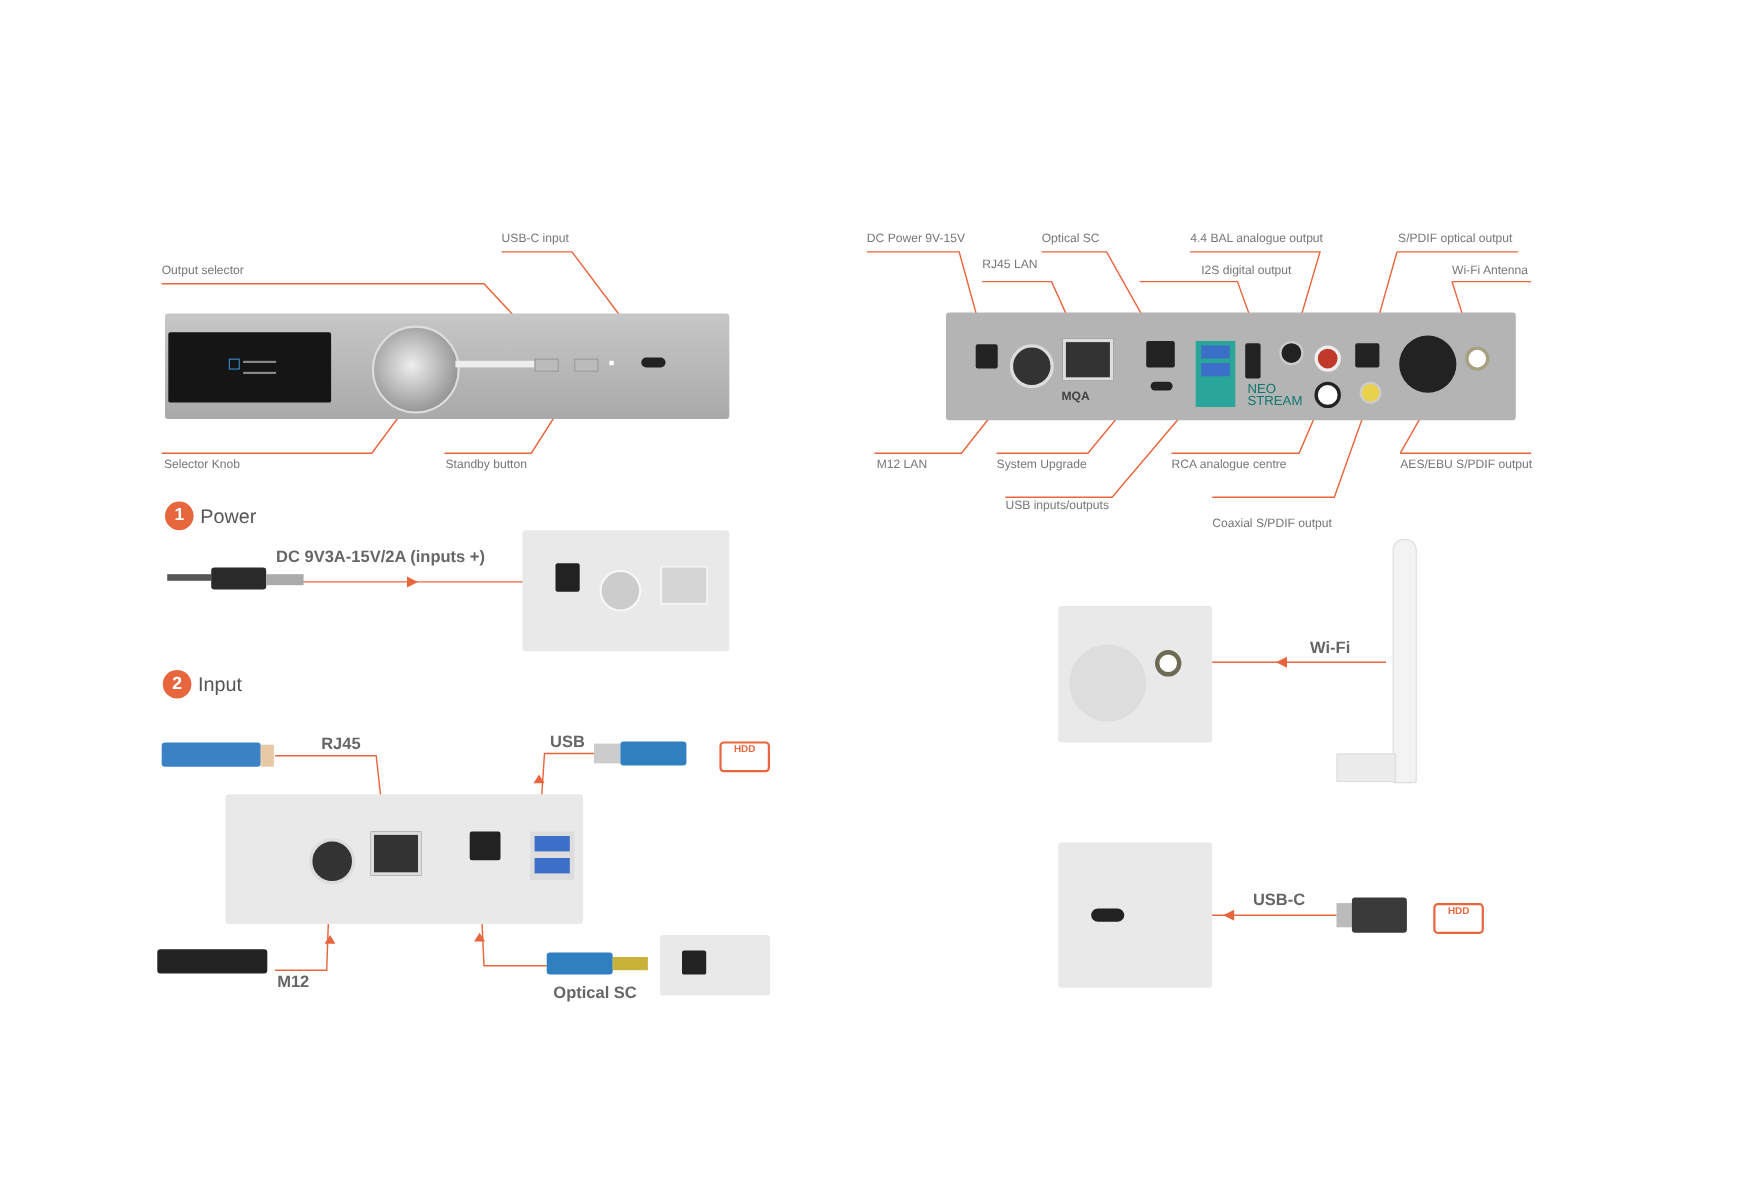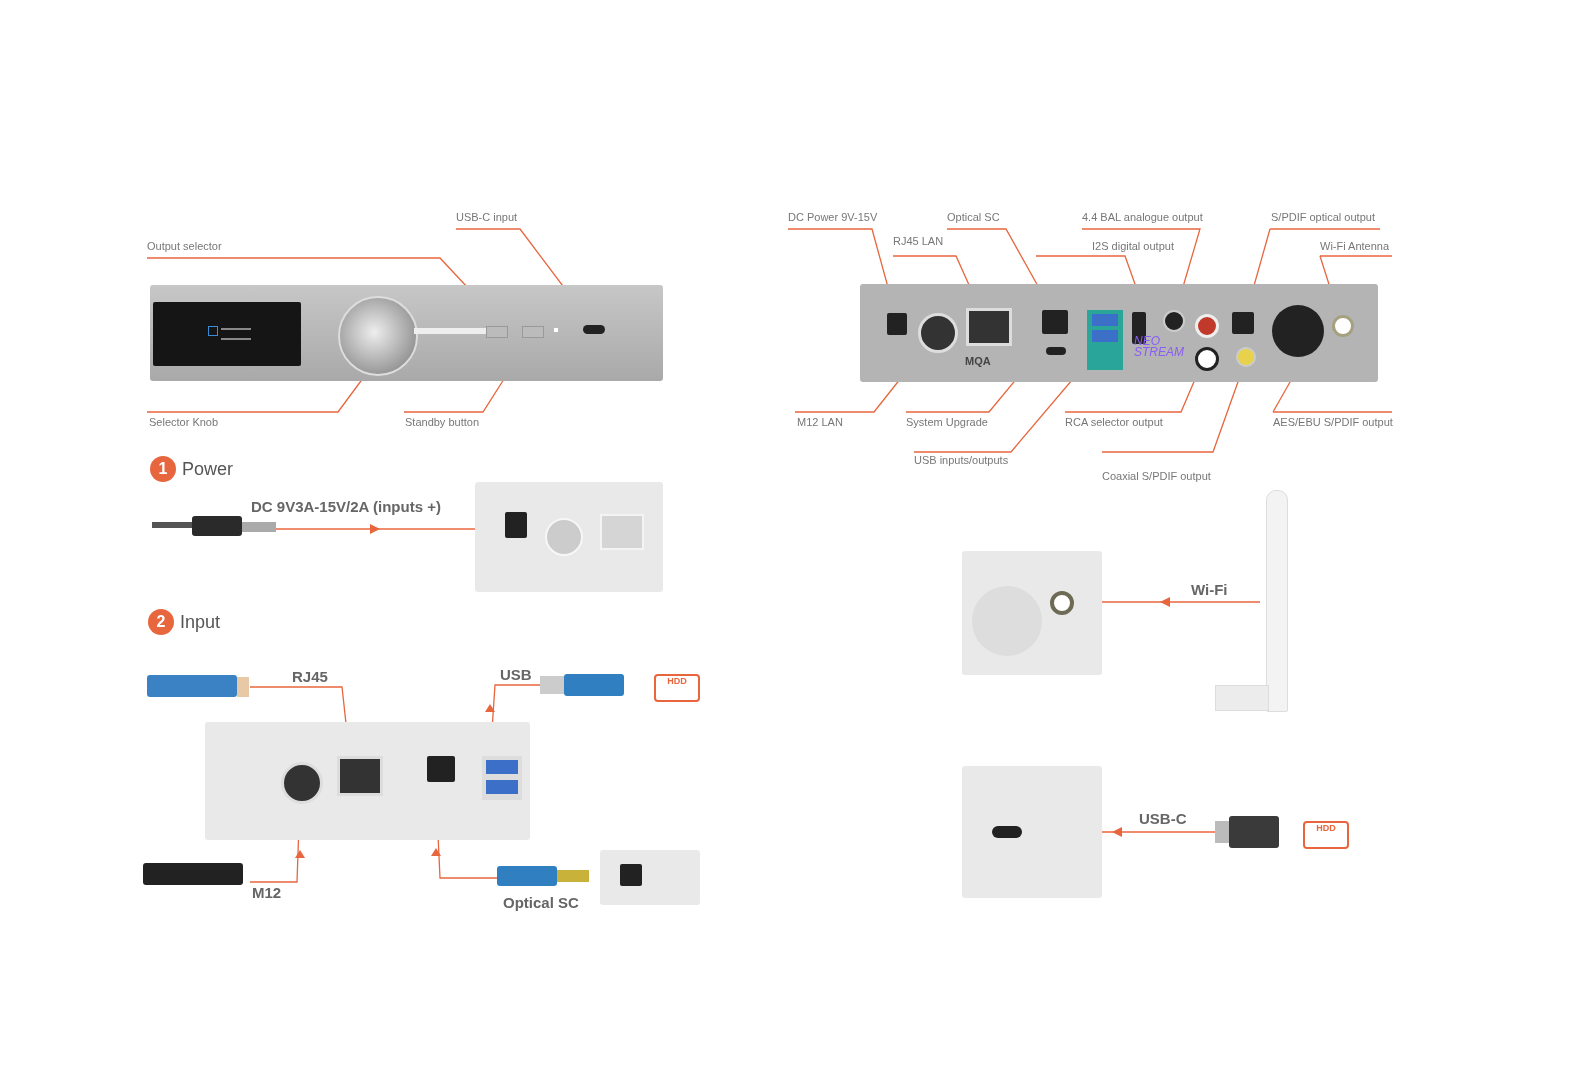--- a/index.html
+++ b/index.html
@@ -91,36 +91,36 @@
 <span class="lbl" style="left:788px;top:211px">DC Power 9V-15V</span>
 <span class="lbl" style="left:893px;top:235px">RJ45 LAN</span>
 <span class="lbl" style="left:947px;top:211px">Optical SC</span>
 <span class="lbl" style="left:1092px;top:240px">I2S digital output</span>
 <span class="lbl" style="left:1082px;top:211px">4.4 BAL analogue output</span>
 <span class="lbl" style="left:1271px;top:211px">S/PDIF optical output</span>
 <span class="lbl" style="left:1320px;top:240px">Wi-Fi Antenna</span>
 <span class="lbl" style="left:797px;top:416px">M12 LAN</span>
 <span class="lbl" style="left:906px;top:416px">System Upgrade</span>
 <span class="lbl" style="left:914px;top:454px">USB inputs/outputs</span>
-<span class="lbl" style="left:1065px;top:416px">RCA selector output</span>
+<span class="lbl" style="left:1065px;top:416px">RCA analogue centre</span>
 <span class="lbl" style="left:1102px;top:470px">Coaxial S/PDIF output</span>
 <span class="lbl" style="left:1273px;top:416px">AES/EBU S/PDIF output</span>
 
 <div class="abs rear"></div>
 <div class="abs port-dark" style="left:887px;top:313px;width:20px;height:22px"></div>
 <div class="abs" style="left:918px;top:313px;width:34px;height:34px;border-radius:50%;background:#333;border:3px solid #ddd"></div>
 <div class="abs" style="left:966px;top:308px;width:40px;height:32px;background:#333;border:3px solid #ddd"></div>
 <div class="abs port-dark" style="left:1042px;top:310px;width:26px;height:24px"></div>
 <div class="abs port-dark" style="left:1046px;top:347px;width:20px;height:8px;border-radius:4px"></div>
 <div class="abs usbteal" style="left:1087px;top:310px;width:36px;height:60px">
   <div class="abs" style="left:5px;top:4px;width:26px;height:12px;background:#3c6fc8"></div>
   <div class="abs" style="left:5px;top:20px;width:26px;height:12px;background:#3c6fc8"></div>
 </div>
 <div class="abs port-dark" style="left:1132px;top:312px;width:14px;height:32px"></div>
-<span class="abs" style="left:1134px;top:336px;font-size:12px;font-style:italic;color:#8b5cf6;width:50px;line-height:11px">NEO STREAM</span>
+<span class="abs" style="left:1134px;top:348px;font-size:12px;color:#0f766e;width:50px;line-height:11px">NEO STREAM</span>
 <div class="abs" style="left:1163px;top:310px;width:18px;height:18px;border-radius:50%;background:#222;border:2px solid #ccc"></div>
 <div class="abs" style="left:1195px;top:314px;width:18px;height:18px;border-radius:50%;background:#c0392b;border:3px solid #eee"></div>
 <div class="abs" style="left:1195px;top:347px;width:18px;height:18px;border-radius:50%;background:#fff;border:3px solid #222"></div>
 <div class="abs port-dark" style="left:1232px;top:312px;width:22px;height:22px"></div>
 <div class="abs" style="left:1236px;top:347px;width:16px;height:16px;border-radius:50%;background:#e8d24c;border:2px solid #ccc"></div>
 <div class="abs" style="left:1272px;top:305px;width:52px;height:52px;border-radius:50%;background:#222"></div>
 <div class="abs" style="left:1332px;top:315px;width:16px;height:16px;border-radius:50%;background:#fff;border:3px solid #a6a080"></div>
 <span class="abs" style="left:965px;top:355px;font-size:11px;color:#444;font-weight:bold">MQA</span>
 
 <div class="heading" style="left:150px;top:456px">

